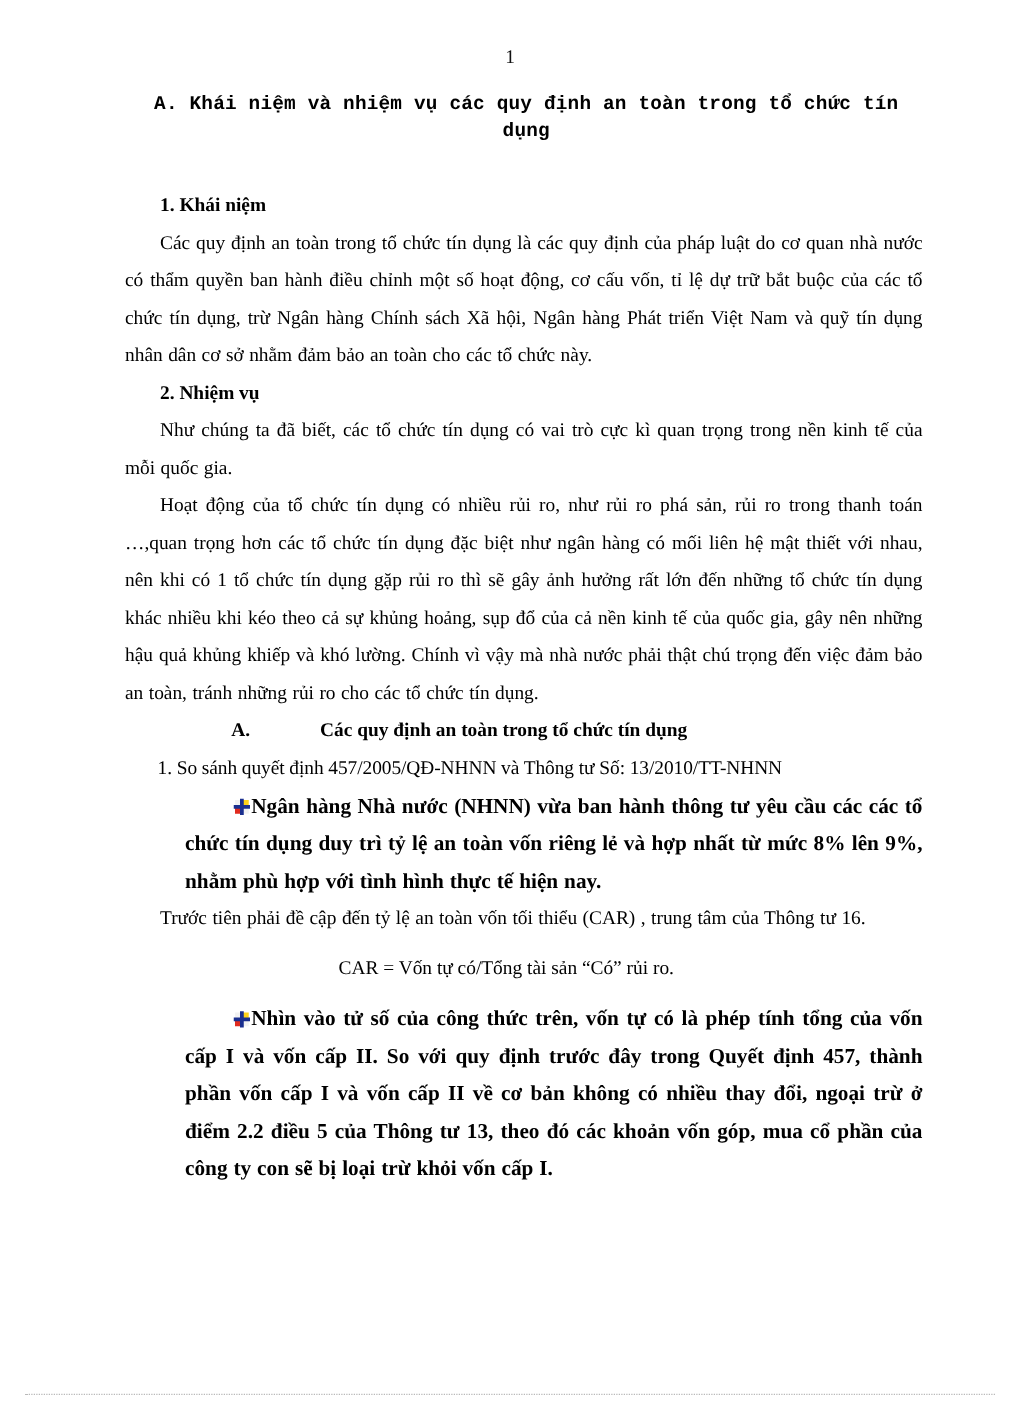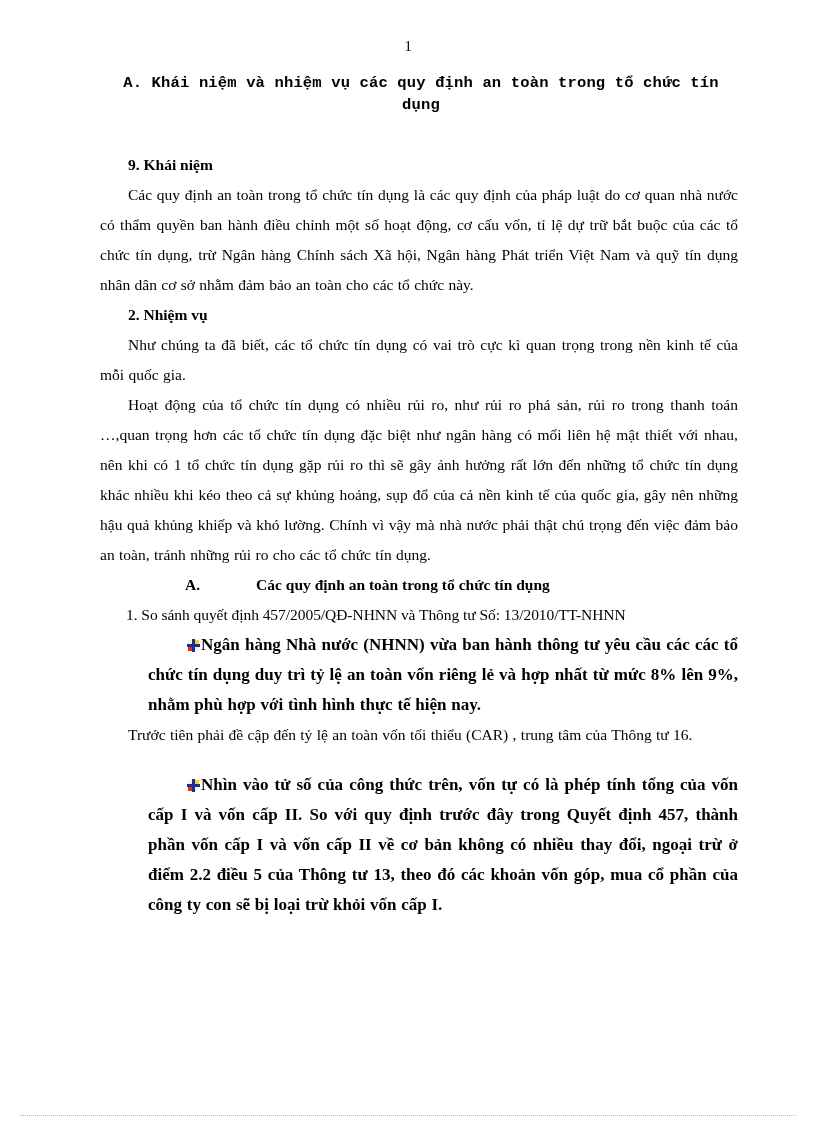--- a/index.html
+++ b/index.html
@@ -167,21 +167,21 @@
 <div class="page">
 
   <div class="page-number">1</div>
 
   <div class="content">
 
     <h1 class="doc-title">A. Khái niệm và nhiệm vụ các quy định an toàn trong tổ chức tín dụng</h1>
 
     <div class="spacer-lg"></div>
 
-    <h2 class="sub-head">9. Khái niệm</h2>
+    <h2 class="sub-head">1. Khái niệm</h2>
 
     <p class="body-par">Các quy định an toàn trong tổ chức tín dụng là các quy định của pháp luật do cơ quan nhà nước có thẩm quyền ban hành điều chỉnh một số hoạt động, cơ cấu vốn, tỉ lệ dự trữ bắt buộc của các tổ chức tín dụng, trừ Ngân hàng Chính sách Xã hội, Ngân hàng Phát triển Việt Nam và quỹ tín dụng nhân dân cơ sở nhằm đảm bảo an toàn cho các tổ chức này.</p>
 
     <h2 class="sub-head">2. Nhiệm vụ</h2>
 
     <p class="body-par">Như chúng ta đã biết, các tổ chức tín dụng có vai trò cực kì quan trọng trong nền kinh tế của mỗi quốc gia.</p>
 
     <p class="body-par">Hoạt động của tổ chức tín dụng có nhiều rủi ro, như rủi ro phá sản, rủi ro trong thanh toán …,quan trọng hơn các tổ chức tín dụng đặc biệt như ngân hàng có mối liên hệ mật thiết với nhau, nên khi có 1 tổ chức tín dụng gặp rủi ro thì sẽ gây ảnh hưởng rất lớn đến những tổ chức tín dụng khác nhiều khi kéo theo cả sự khủng hoảng, sụp đổ của cả nền kinh tế của quốc gia, gây nên những hậu quả khủng khiếp và khó lường. Chính vì vậy mà nhà nước phải thật chú trọng đến việc đảm bảo an toàn, tránh những rủi ro cho các tổ chức tín dụng.</p>
 
     <h2 class="heading-a">
@@ -198,20 +198,21 @@
         <span class="q q-br"></span>
         <span class="bar-v"></span>
         <span class="bar-h"></span>
       </span><span>Ngân hàng Nhà nước (NHNN) vừa ban hành thông tư yêu cầu các các tổ chức tín dụng duy trì tỷ lệ an toàn vốn riêng lẻ và hợp nhất từ mức 8% lên 9%, nhằm phù hợp với tình hình thực tế hiện nay.</span>
     </p>
 
     <p class="body-par">Trước tiên phải đề cập đến tỷ lệ an toàn vốn tối thiểu (CAR) , trung tâm của Thông tư 16.</p>
 
     <div class="spacer-sm"></div>
 
+    <p class="formula">CAR = Vốn tự có/Tổng tài sản “Có”  rủi ro.</p>
 
     <div class="spacer-sm"></div>
 
     <p class="bullet-par">
       <span class="bullet-icon">
         <span class="q q-tl"></span>
         <span class="q q-tr"></span>
         <span class="q q-bl"></span>
         <span class="q q-br"></span>
         <span class="bar-v"></span>

